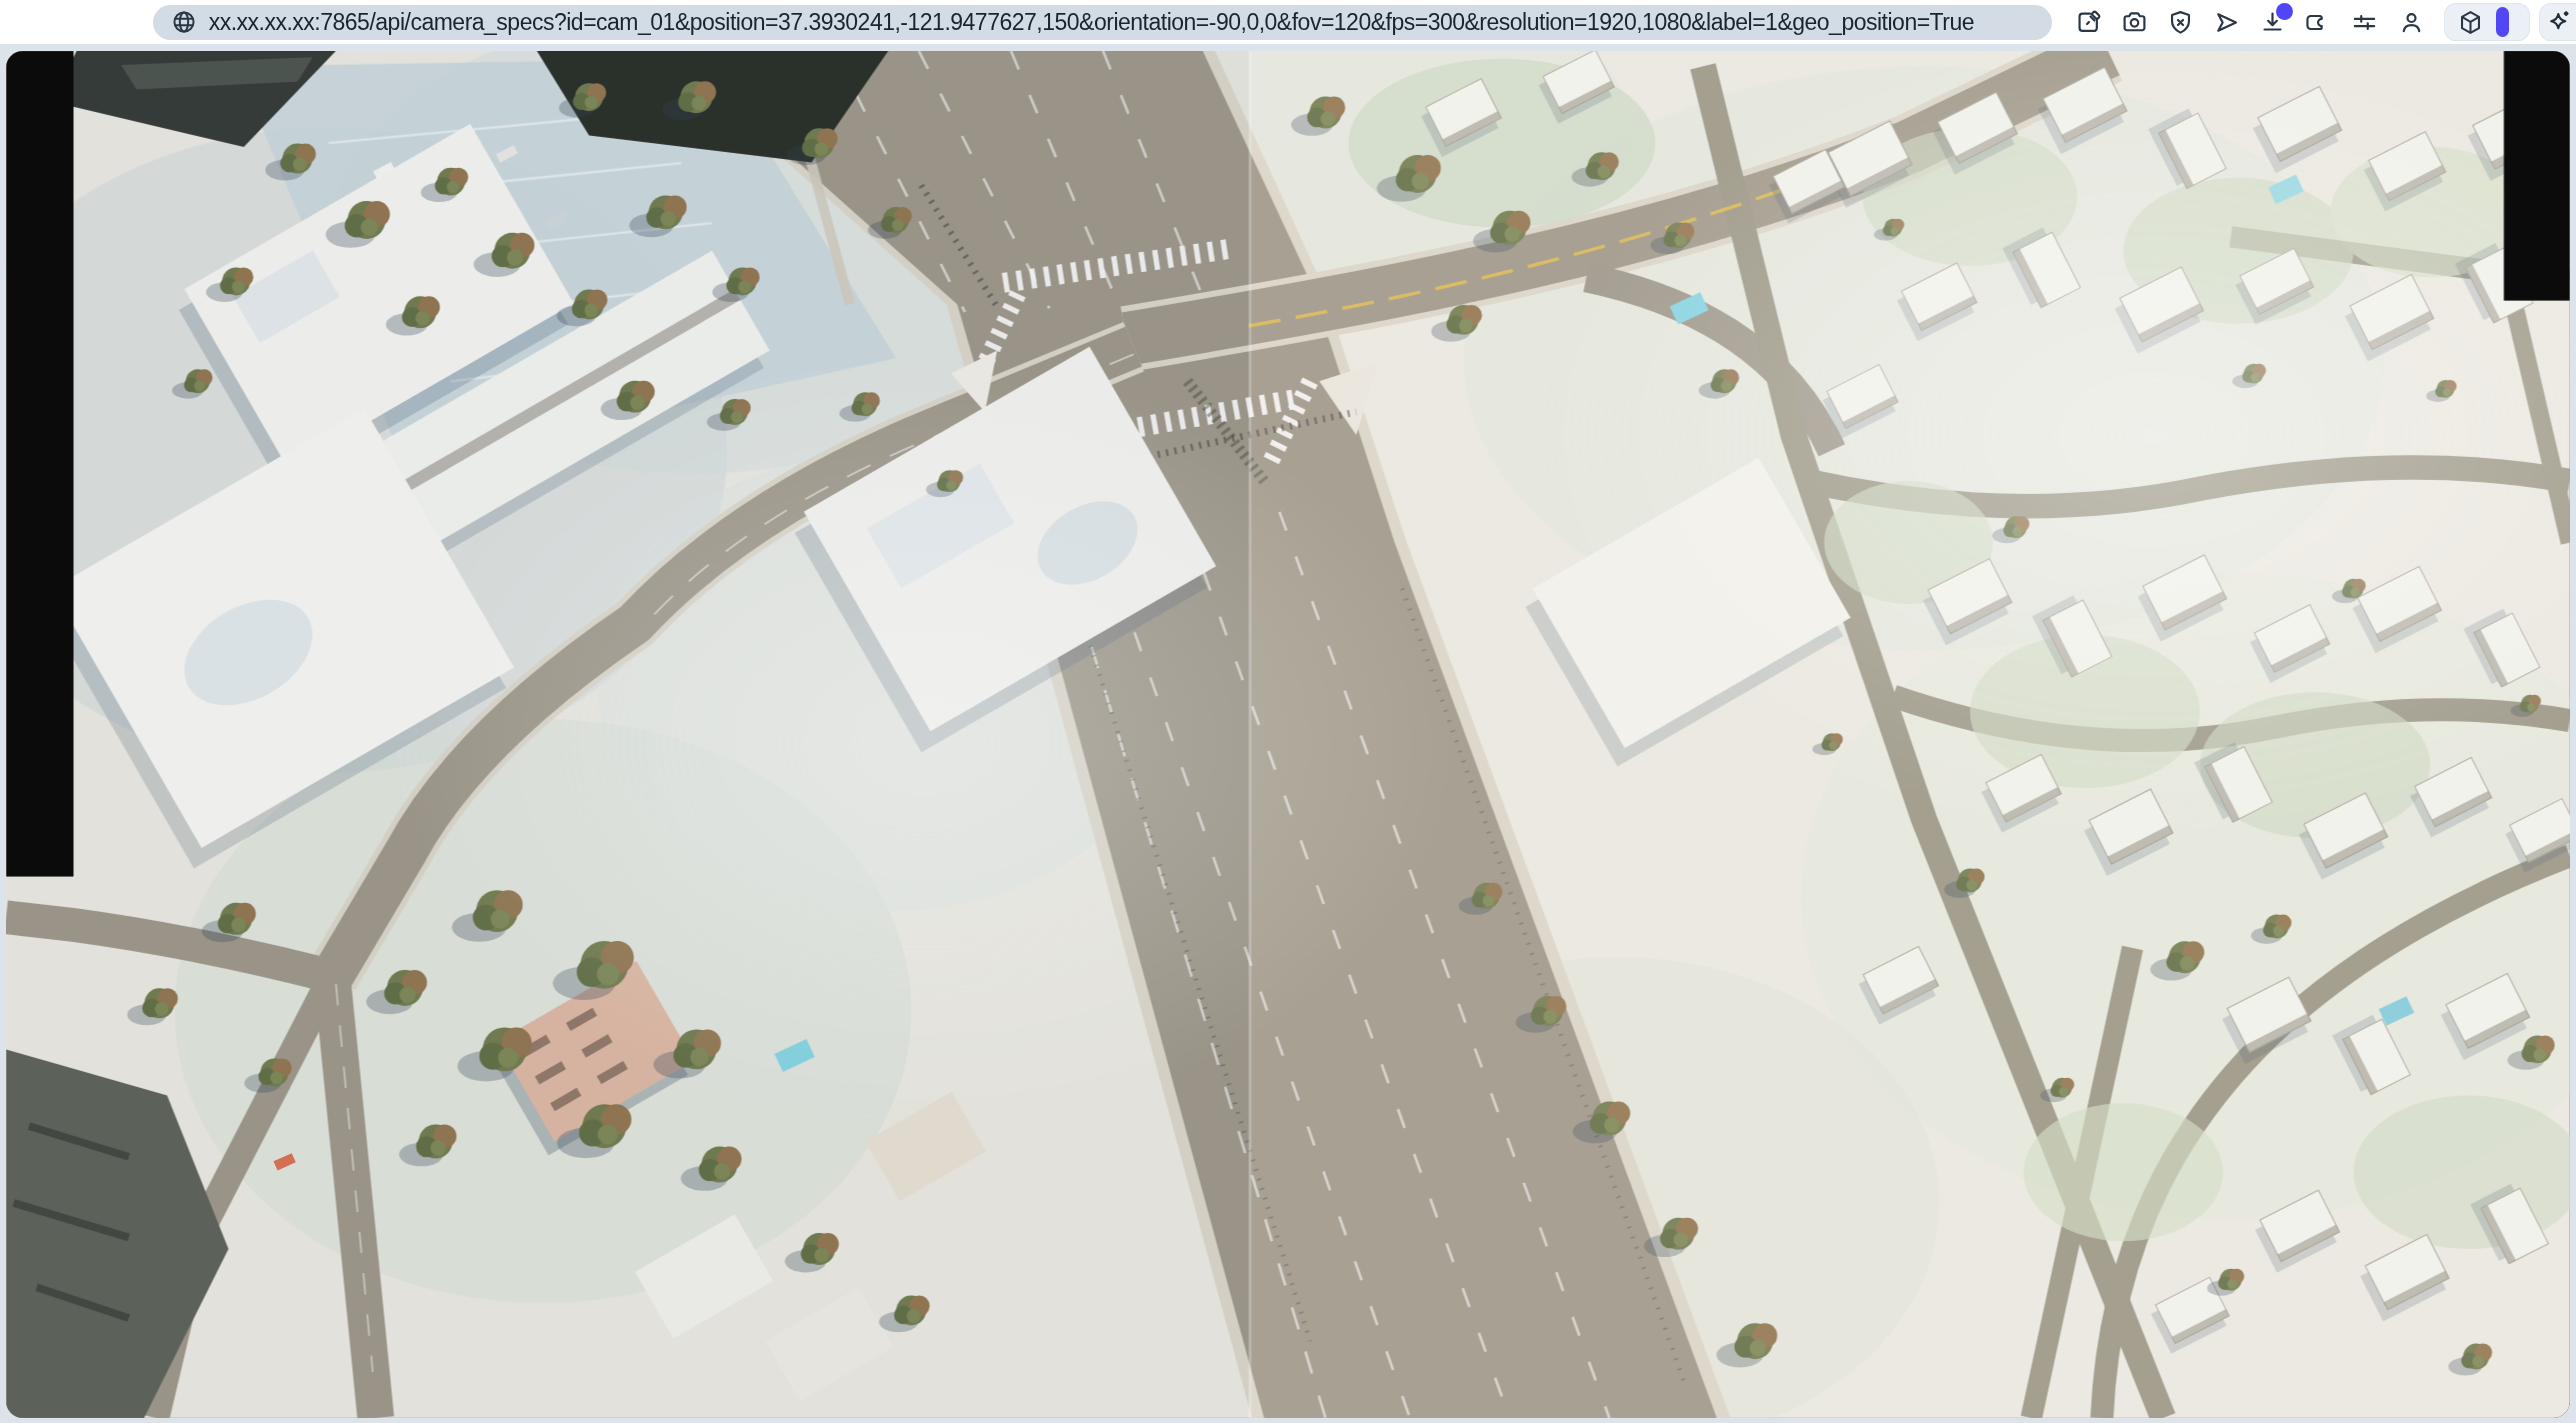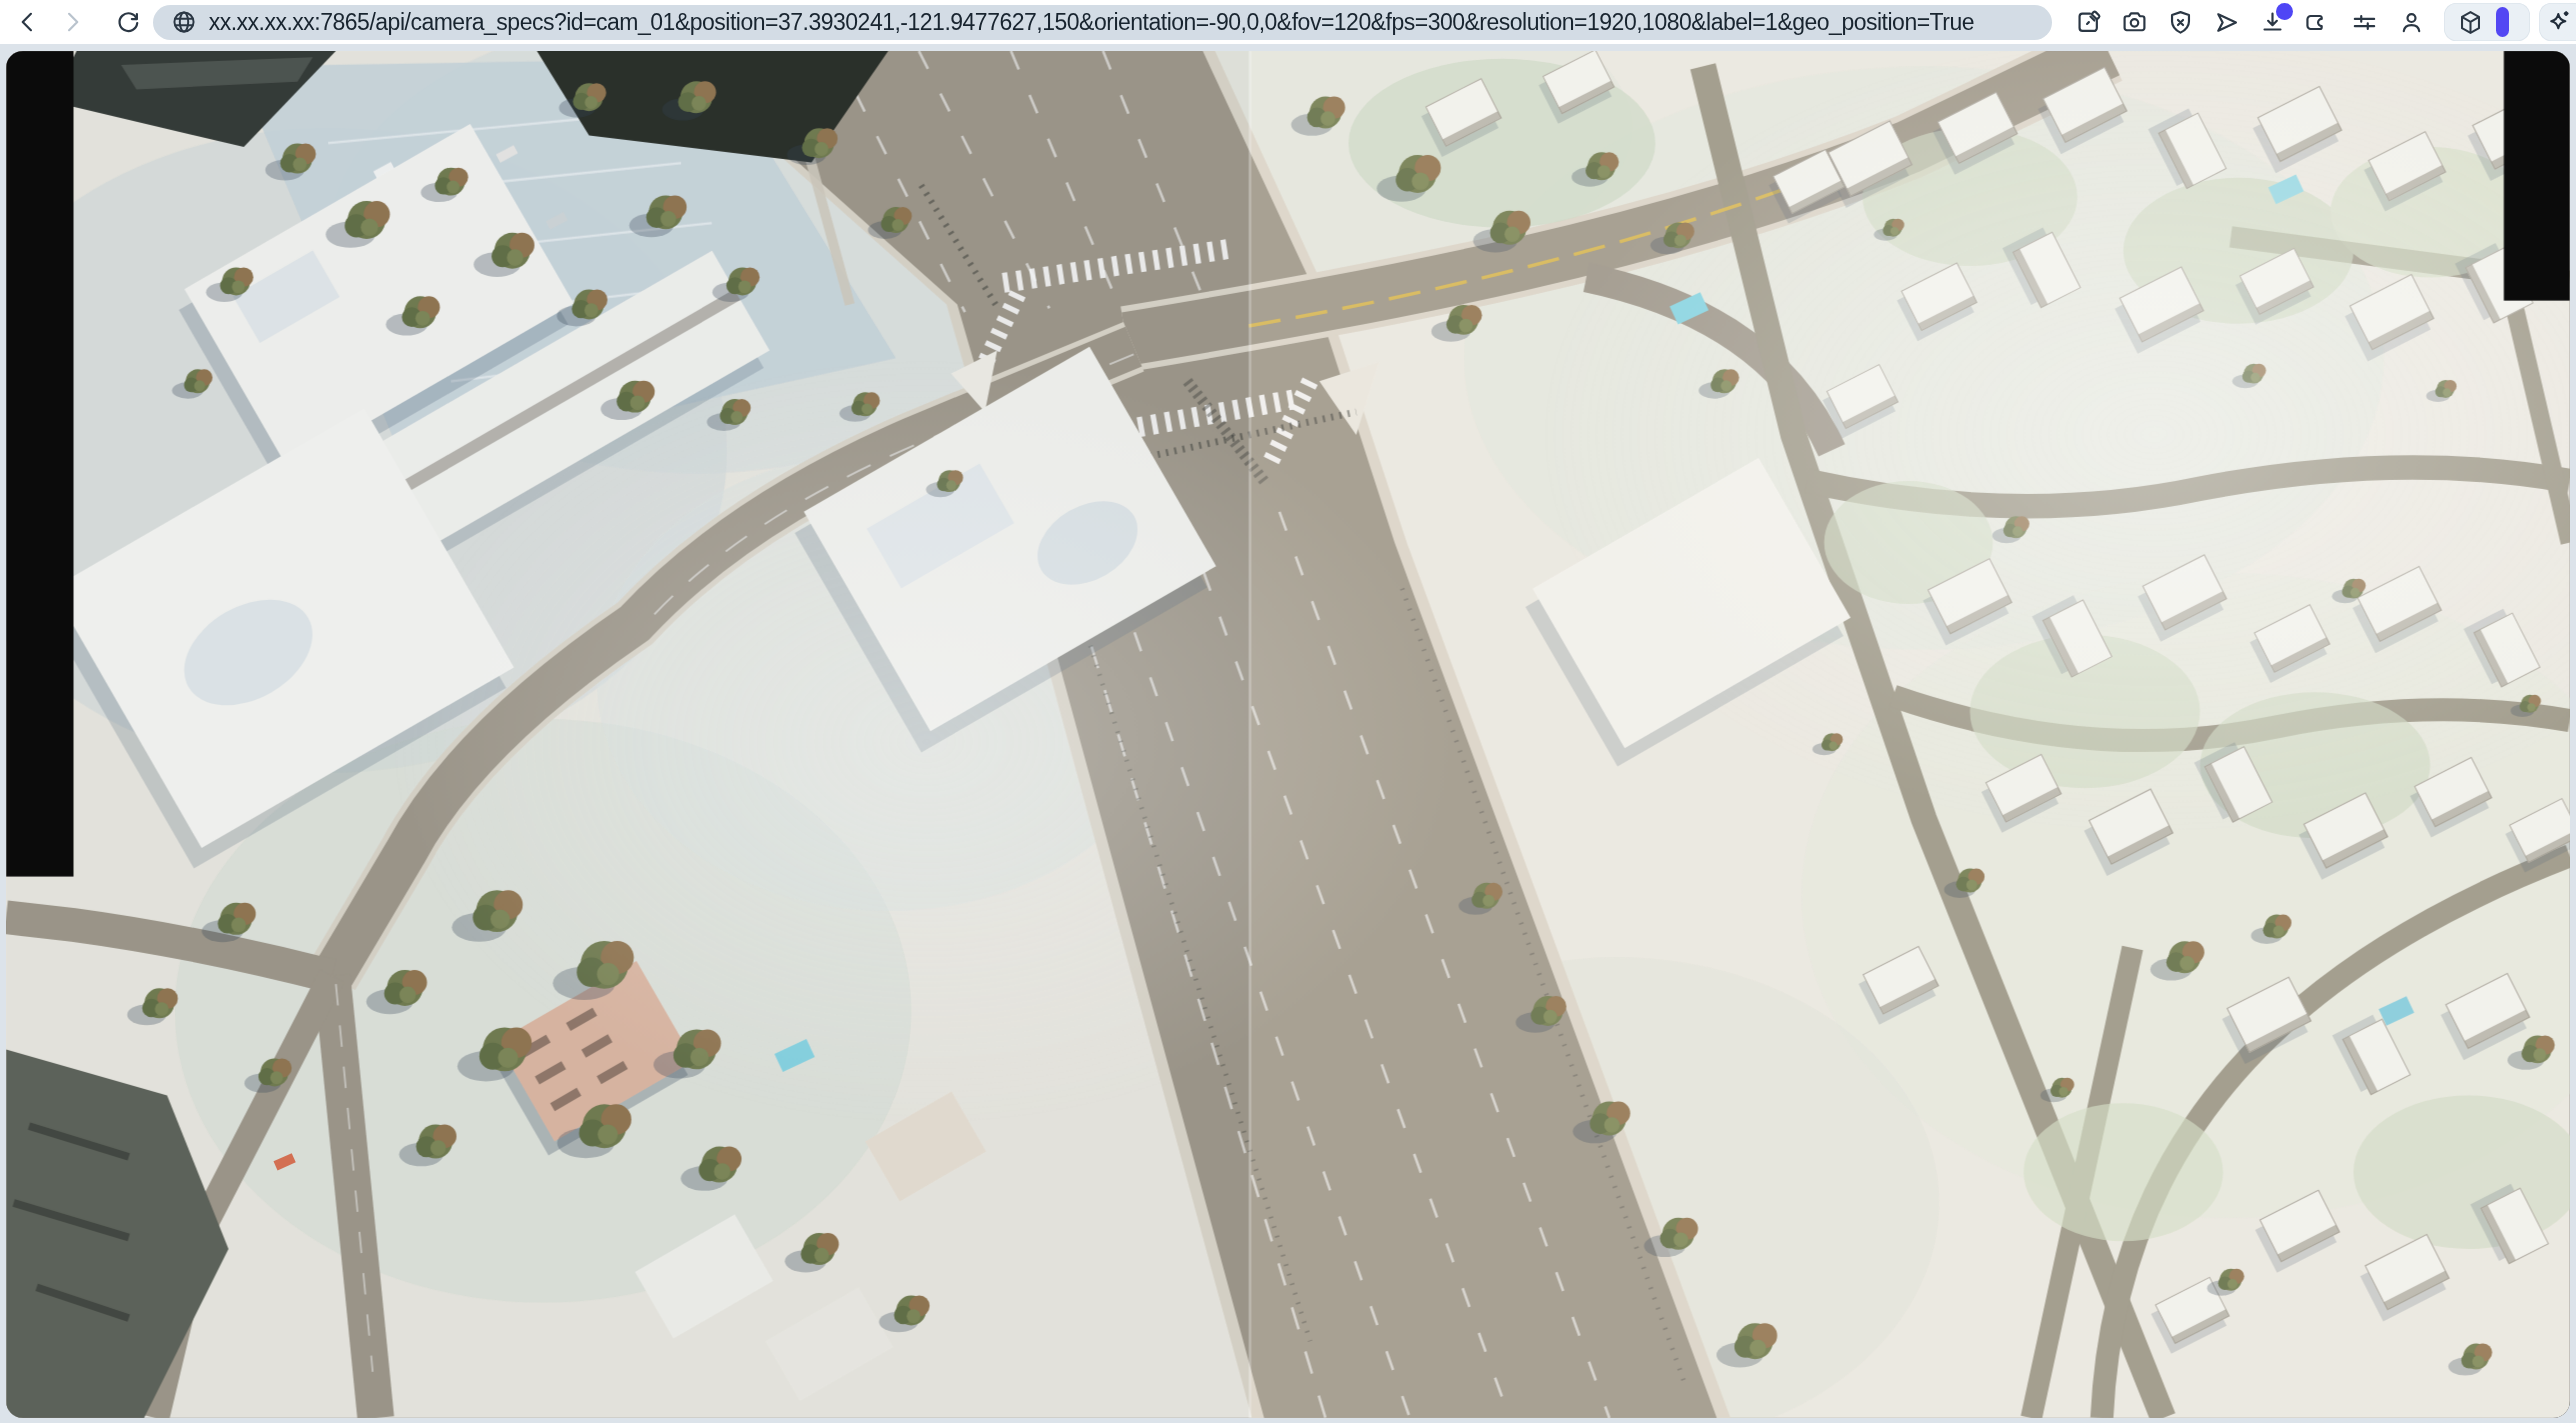--- a/index.html
+++ b/index.html
@@ -3,21 +3,21 @@
 <meta charset="utf-8">
 <style>
   html,body{margin:0;padding:0;}
   body{
     width:2576px;height:1424px;position:relative;overflow:hidden;
     background:#dce3ea;font-family:"Liberation Sans",sans-serif;
   }
   
   .toolbar{
     position:absolute;left:0;top:0;width:2576px;height:44px;background:#ffffff;
-    display:flex;align-items:center;overflow:hidden;
+    display:flex;align-items:center;overflow:hidden;justify-content:flex-end;
   }
   .nav-btn{width:34px;height:34px;margin-left:10.7px;display:flex;align-items:center;justify-content:center;flex:0 0 auto;}
   .nav-btn svg{width:28px;height:28px;}
   .reload{margin-left:21.5px;}
   .url-pill{
     position:absolute;left:153px;top:4.6px;width:1899px;height:35px;border-radius:17.6px;
     background:#d3dce5;display:flex;align-items:center;overflow:hidden;white-space:nowrap;
   }
   .url-pill .globe{width:28px;height:28px;margin-left:17px;flex:0 0 auto;}
   .url-text{

